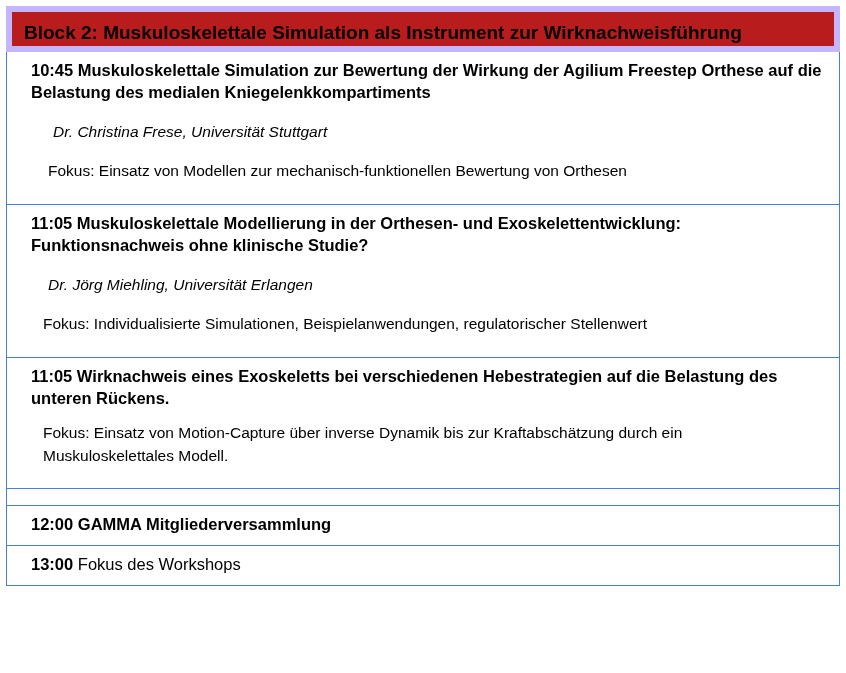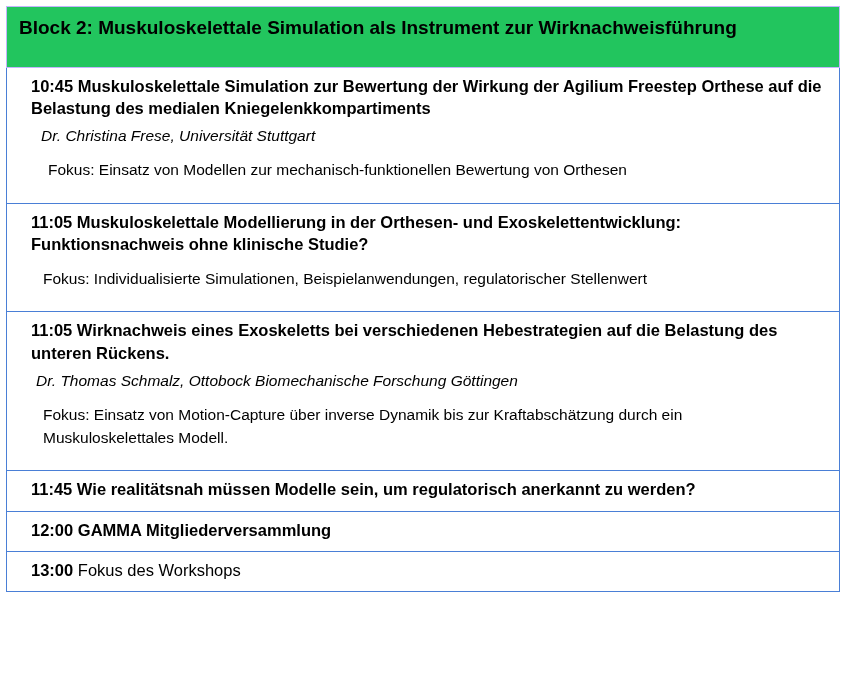--- a/index.html
+++ b/index.html
@@ -13,23 +13,23 @@
     font-family: "Liberation Sans", sans-serif;
     color: #000000;
   }
   .schedule {
     width: 846px;
     box-sizing: border-box;
     padding: 6px 6px 6px 6px;
     background: #ffffff;
   }
   .block-header {
-    background: #22c55e;
-    border: 1px solid #c4b5fd;
-    padding: 8px 10px 26px 12px;
+    background: #b91c1c;
+    border: 6px solid #c4b5fd;
+    padding: 8px 10px 0 12px;
     box-sizing: border-box;
   }
   .block-header .title {
     font-size: 19px;
     font-weight: bold;
     line-height: 1.35;
     color: #000000;
   }
   .session {
     border: 1px solid #4a7fd6;
@@ -44,21 +44,21 @@
   .sess-title {
     font-size: 16.5px;
     font-weight: bold;
     line-height: 1.37;
     margin: 0 0 1px 0;
   }
   .sess-speaker {
     font-size: 15.5px;
     font-style: italic;
     line-height: 1.45;
-    margin: 5px;
+    margin: 17px;
   }
   .sess-focus {
     font-size: 15.5px;
     line-height: 1.45;
     margin: 12px;
   }
   .indent-1 {
     padding-left: 5px;
   }
   .simple-row {
@@ -85,31 +85,30 @@
   </div>
 
   <div class="session">
     <div class="sess-title">10:45 Muskuloskelettale Simulation zur Bewertung der Wirkung der Agilium Freestep Orthese auf die Belastung des medialen Kniegelenkkompartiments</div>
     <div class="sess-speaker indent-1">Dr. Christina Frese, Universität Stuttgart</div>
     <div class="sess-focus indent-1">Fokus: Einsatz von Modellen zur mechanisch-funktionellen Bewertung von Orthesen</div>
   </div>
 
   <div class="session">
     <div class="sess-title">11:05 Muskuloskelettale Modellierung in der Orthesen- und Exoskelettentwicklung: Funktionsnachweis ohne klinische Studie?</div>
+    <div class="sess-speaker">Dr. Jörg Miehling, Universität Erlangen</div>
     <div class="sess-focus">Fokus: Individualisierte Simulationen, Beispielanwendungen, regulatorischer Stellenwert</div>
   </div>
 
   <div class="session">
     <div class="sess-title">11:05 Wirknachweis eines Exoskeletts bei verschiedenen Hebestrategien auf die Belastung des unteren Rückens.</div>
-    <div class="sess-speaker">Dr. Thomas Schmalz, Ottobock Biomechanische Forschung Göttingen</div>
     <div class="sess-focus">Fokus: Einsatz von Motion-Capture über inverse Dynamik bis zur Kraftabschätzung durch ein Muskuloskelettales Modell.</div>
   </div>
 
   <div class="session">
-    <div class="sess-title">11:45 Wie realitätsnah müssen Modelle sein, um regulatorisch anerkannt zu werden?</div>
   </div>
 
   <div class="session">
     <div class="simple-row">
       <span class="time">12:00 </span><span class="label-bold">GAMMA Mitgliederversammlung</span>
     </div>
   </div>
 
   <div class="session">
     <div class="simple-row">

